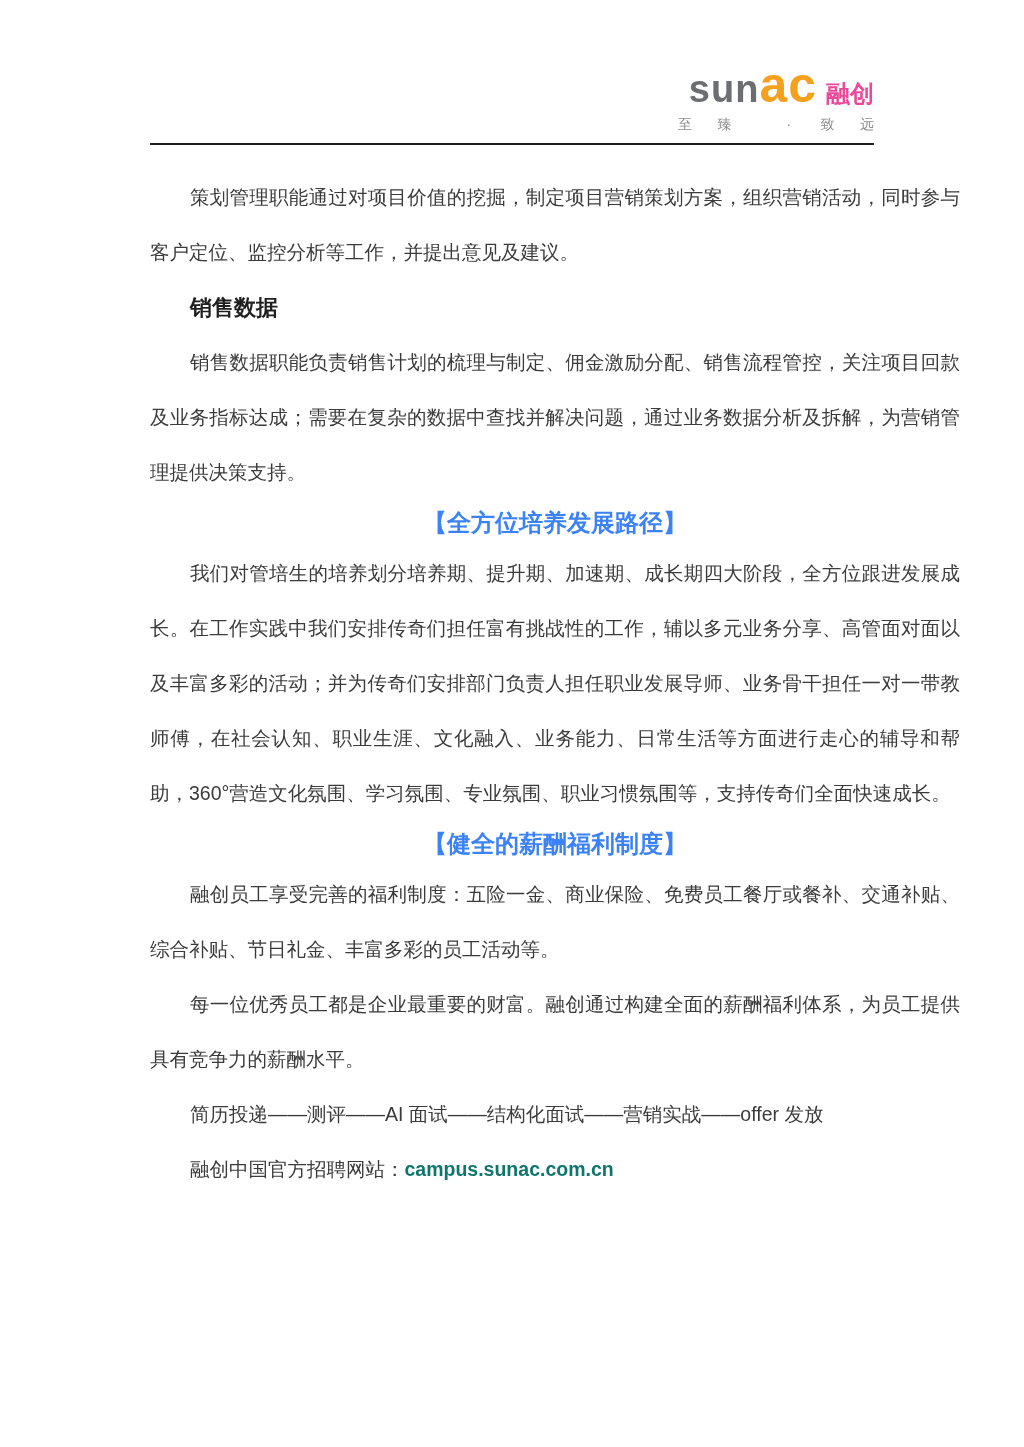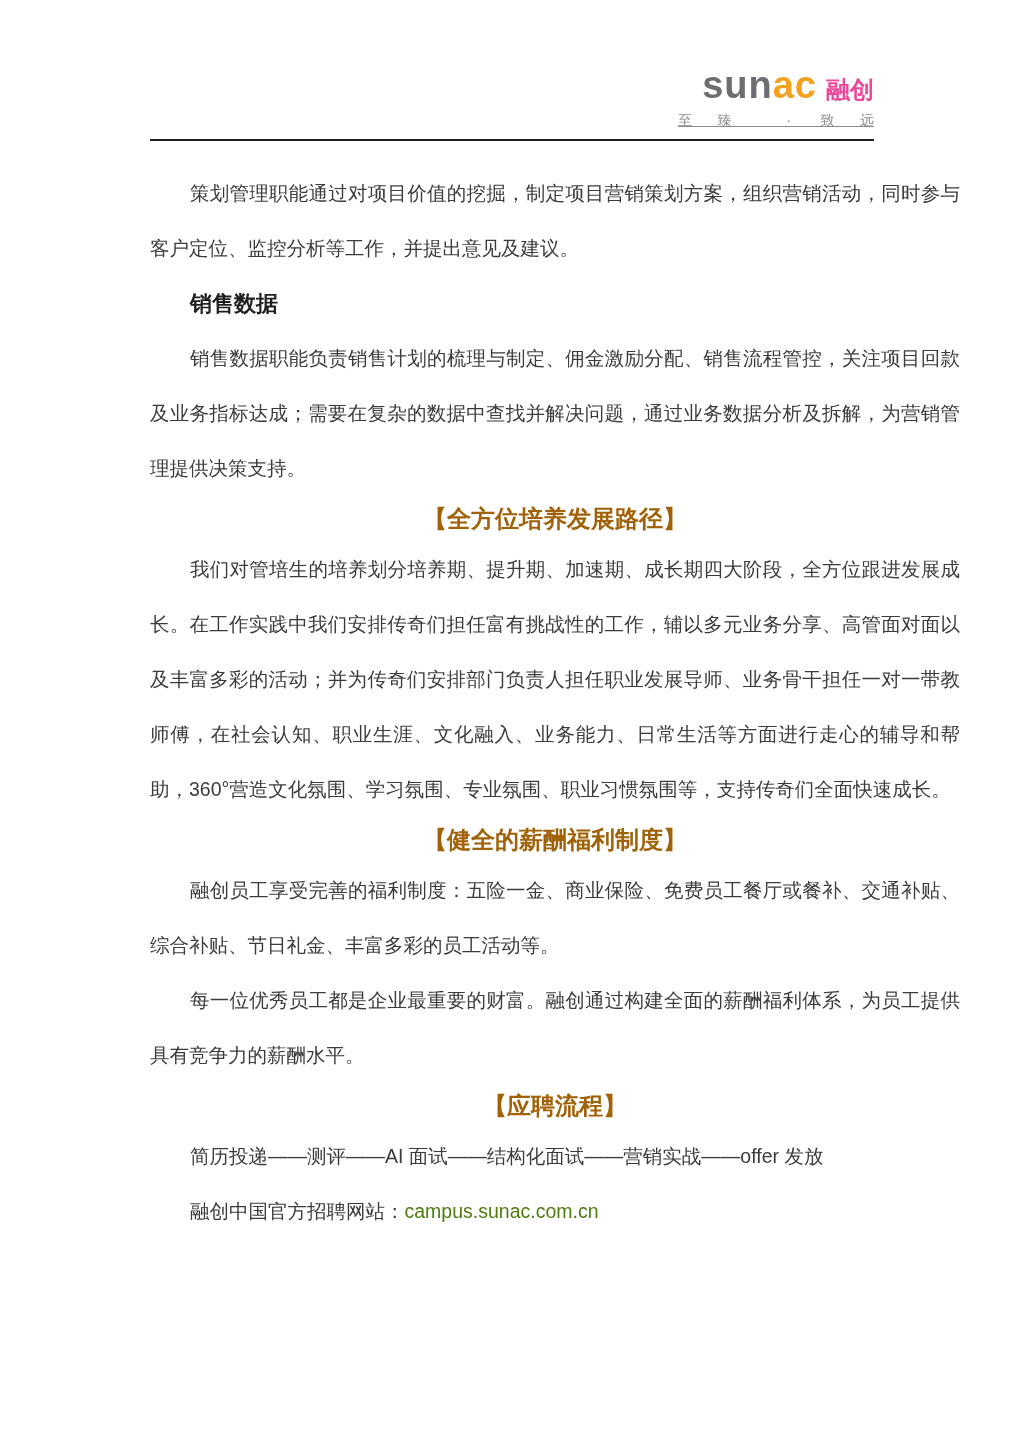--- a/index.html
+++ b/index.html
@@ -26,29 +26,28 @@
   .logo-line {
     display: flex;
     align-items: baseline;
     justify-content: flex-end;
     font-weight: bold;
     line-height: 42px;
     white-space: nowrap;
     margin-left: 34px;
   }
   .logo-sun { color: #6d6e71; font-size: 38px; letter-spacing: 1px; }
-  .logo-ac  { color: #f5a11d; font-size: 38px; letter-spacing: 1px; }
+  .logo-ac  { color: #f5a11d; font-size: 50px; letter-spacing: 1px; }
   .logo-cn  { color: #ec4899; font-size: 24px; margin-left: 9px; font-weight: bold; }
   .logo-tagline {
     margin-top: 1px;
     font-size: 14px;
     color: #8c8c8c;
     text-align: justify;
     text-align-last: justify;
-    text-decoration: underline;
   }
   .header-rule {
     margin-top: 9px;
     border: none;
     border-top: 2px solid #1f1f1f;
   }
   
   .content {
     padding: 17px 64px 0 150px;
     color: #3b3b3b;
@@ -66,28 +65,28 @@
     font-size: 22px;
     font-weight: bold;
     color: #1f1f1f;
     line-height: 55px;
     text-indent: 40px;
   }
   .center-heading {
     margin: 0;
     font-size: 24px;
     font-weight: bold;
-    color: #a16207;
+    color: #3b82f6;
     line-height: 46px;
     text-align: center;
   }
   .center-heading.spaced { margin-top: 8px; }
   .link {
-    color: #4d7c0f;
-    font-weight: normal;
+    color: #0f766e;
+    font-weight: bold;
     text-decoration: none;
   }
 </style>
 </head>
 <body>
 
 <div class="page">
 
   <header class="header">
     <div class="logo-block">
@@ -112,21 +111,20 @@
     <h2 class="center-heading">【全方位培养发展路径】</h2>
 
     <p class="para indent">我们对管培生的培养划分培养期、提升期、加速期、成长期四大阶段，全方位跟进发展成长。在工作实践中我们安排传奇们担任富有挑战性的工作，辅以多元业务分享、高管面对面以及丰富多彩的活动；并为传奇们安排部门负责人担任职业发展导师、业务骨干担任一对一带教师傅，在社会认知、职业生涯、文化融入、业务能力、日常生活等方面进行走心的辅导和帮助，360°营造文化氛围、学习氛围、专业氛围、职业习惯氛围等，支持传奇们全面快速成长。</p>
 
     <h2 class="center-heading">【健全的薪酬福利制度】</h2>
 
     <p class="para indent">融创员工享受完善的福利制度：五险一金、商业保险、免费员工餐厅或餐补、交通补贴、综合补贴、节日礼金、丰富多彩的员工活动等。</p>
 
     <p class="para indent">每一位优秀员工都是企业最重要的财富。融创通过构建全面的薪酬福利体系，为员工提供具有竞争力的薪酬水平。</p>
 
-    <h2 class="center-heading">【应聘流程】</h2>
 
     <p class="para indent">简历投递——测评——AI 面试——结构化面试——营销实战——offer 发放</p>
 
 
     <p class="para indent">
       <span>融创中国官方招聘网站：</span><a class="link" href="#">campus.sunac.com.cn</a>
     </p>
 
   </main>
 </div>

